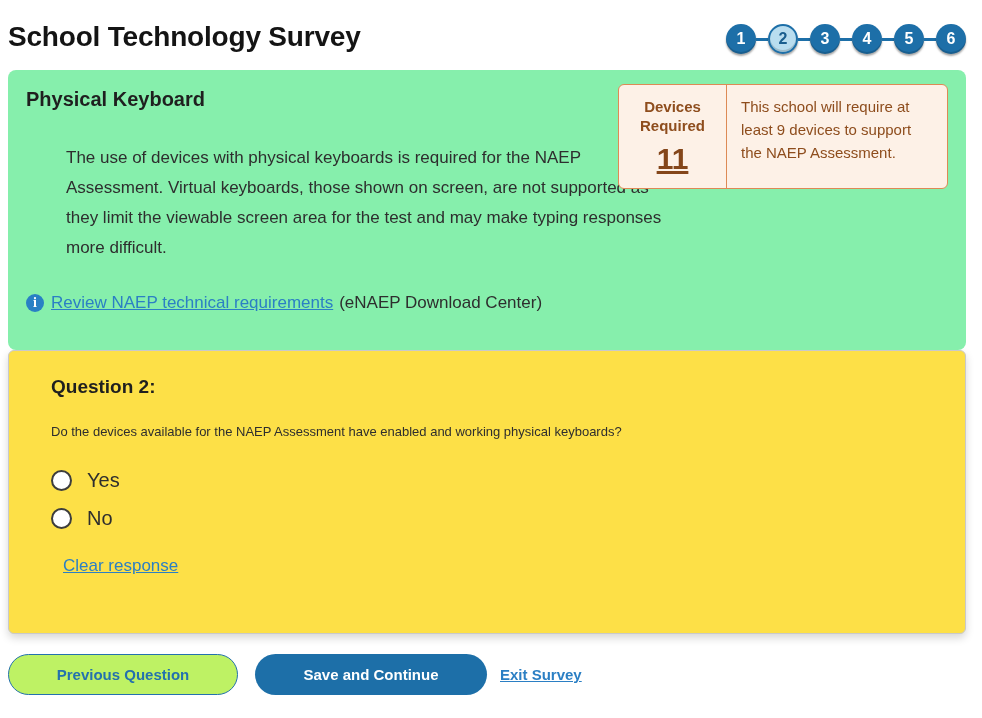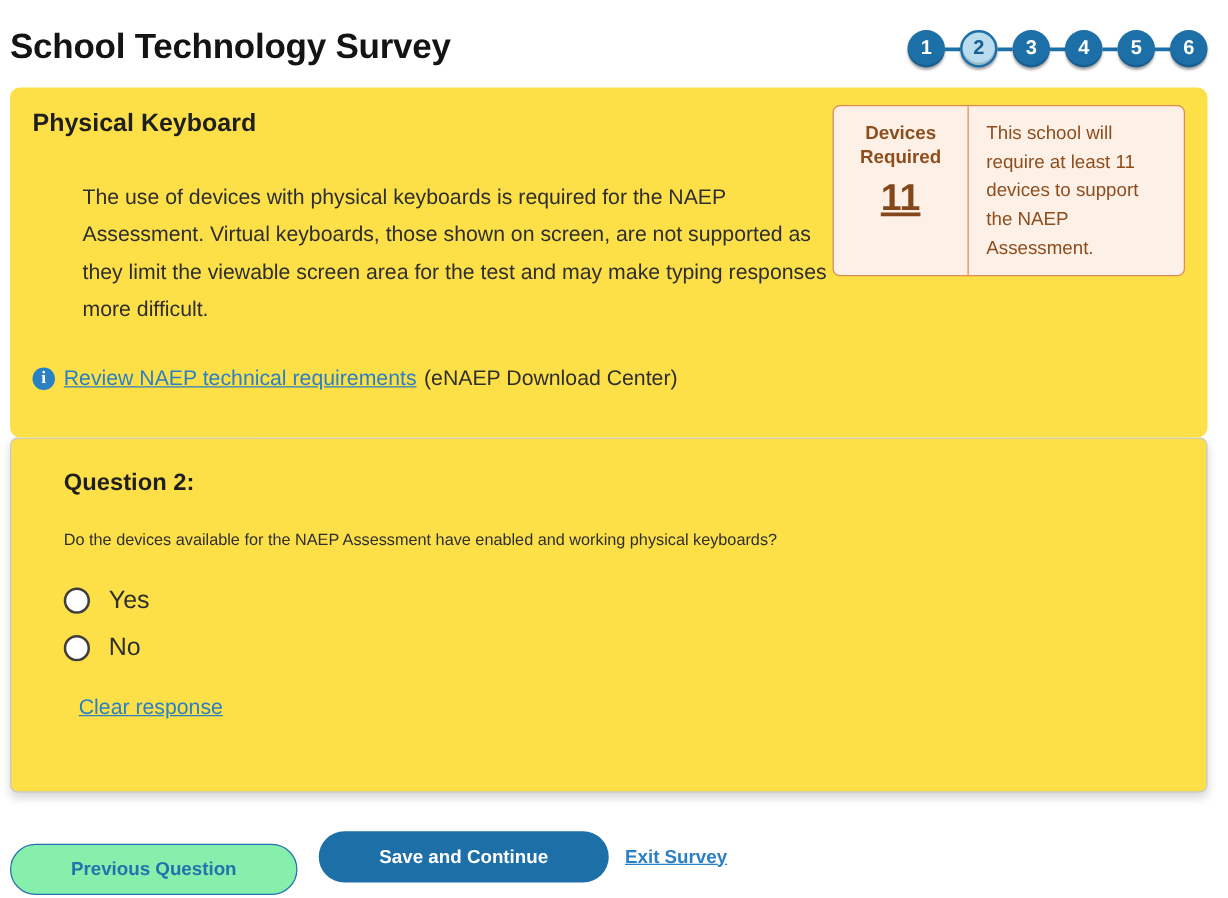--- a/index.html
+++ b/index.html
@@ -32,21 +32,21 @@
   }
   .step-circle.active {
     background: #b9ddef; color: #1a5e8e;
     border: 2px solid #1d6fa8;
   }
   .step-connector { width: 12px; height: 3px; background: #1d6fa8; }
 
   
   .info-panel {
     position: relative;
-    background: #fde047; border-radius: 8px;
+    background: #86efac; border-radius: 8px;
     padding: 16px 18px 30px 18px;
     min-height: 280px;
   }
   .info-heading { font-size: 20px; font-weight: 700; color: #1f1f1f; margin-top: 2px; }
   .info-body {
     margin-top: 32px; max-width: 597px;
     font-size: 17px; line-height: 30px; color: #2e2e2e; margin-left: 40px;
   }
   .info-link-row { margin-top: 30px; display: flex; align-items: center; font-size: 17px; }
   .info-icon {
@@ -54,21 +54,21 @@
     background: #2980c4; color: #ffffff;
     font-family: "Liberation Serif", serif; font-weight: 700; font-size: 14px;
     display: inline-flex; align-items: center; justify-content: center;
     margin-right: 7px; flex: none;
   }
   a.blue-link { color: #2b7fc4; text-decoration: underline; cursor: pointer; }
   .link-suffix { color: #2e2e2e; margin-left: 6px; }
 
   .devices-box {
     position: absolute; top: 14px; right: 18px;
-    width: 282px; min-height: 105px;
+    width: 330px; min-height: 105px;
     background: #fdf1e7; border: 1px solid #dd8a55; border-radius: 6px;
     display: flex;
   }
   .devices-left {
     width: 108px; flex: none;
     border-right: 1px solid #dd8a55;
     text-align: center; padding: 12px 6px 10px 6px;
   }
   .devices-label { font-size: 15px; font-weight: 700; color: #8e4d1d; line-height: 19px; }
   .devices-value { font-size: 30px; font-weight: 700; color: #84461a; margin-top: 7px; text-decoration: underline; }
@@ -101,21 +101,21 @@
   .footer-row { display: flex; align-items: center; margin-top: 20px; }
   .btn {
     height: 41px; border-radius: 21px;
     font-family: "Liberation Sans", sans-serif;
     font-size: 15px; font-weight: 700;
     display: inline-flex; align-items: center; justify-content: center;
     cursor: pointer;
   }
   .btn-outline {
     width: 230px;
-    background: #86efac; color: #2471ae; border: 1.5px solid #2471ae; margin-top: 21px;
+    background: #bef264; color: #2471ae; border: 1.5px solid #2471ae;
   }
   .btn-solid {
     width: 232px; margin-left: 17px;
     background: #1d6fa8; color: #ffffff; border: none;
   }
   .exit-link { margin-left: 13px; font-size: 15px; font-weight: 700; }
 </style>
 </head>
 <body>
 
@@ -143,21 +143,21 @@
     <span class="info-icon">i</span>
     <a class="blue-link">Review NAEP technical requirements</a>
     <span class="link-suffix">(eNAEP Download Center)</span>
   </div>
 
   <div class="devices-box">
     <div class="devices-left">
       <div class="devices-label">Devices Required</div>
       <div class="devices-value">11</div>
     </div>
-    <div class="devices-desc">This school will require at least 11 devices to support the NAEP Assessment.</div>
+    <div class="devices-desc">This school will require at least 9 devices to support the NAEP Assessment.</div>
   </div>
 </div>
 
 <div class="question-panel">
   <div class="question-heading">Question 2:</div>
   <div class="question-text">Do the devices available for the NAEP Assessment have enabled and working physical keyboards?</div>
   <div class="options">
     <div class="option-row">
       <span class="radio-outer"></span>
       <span class="option-label">Yes</span>

